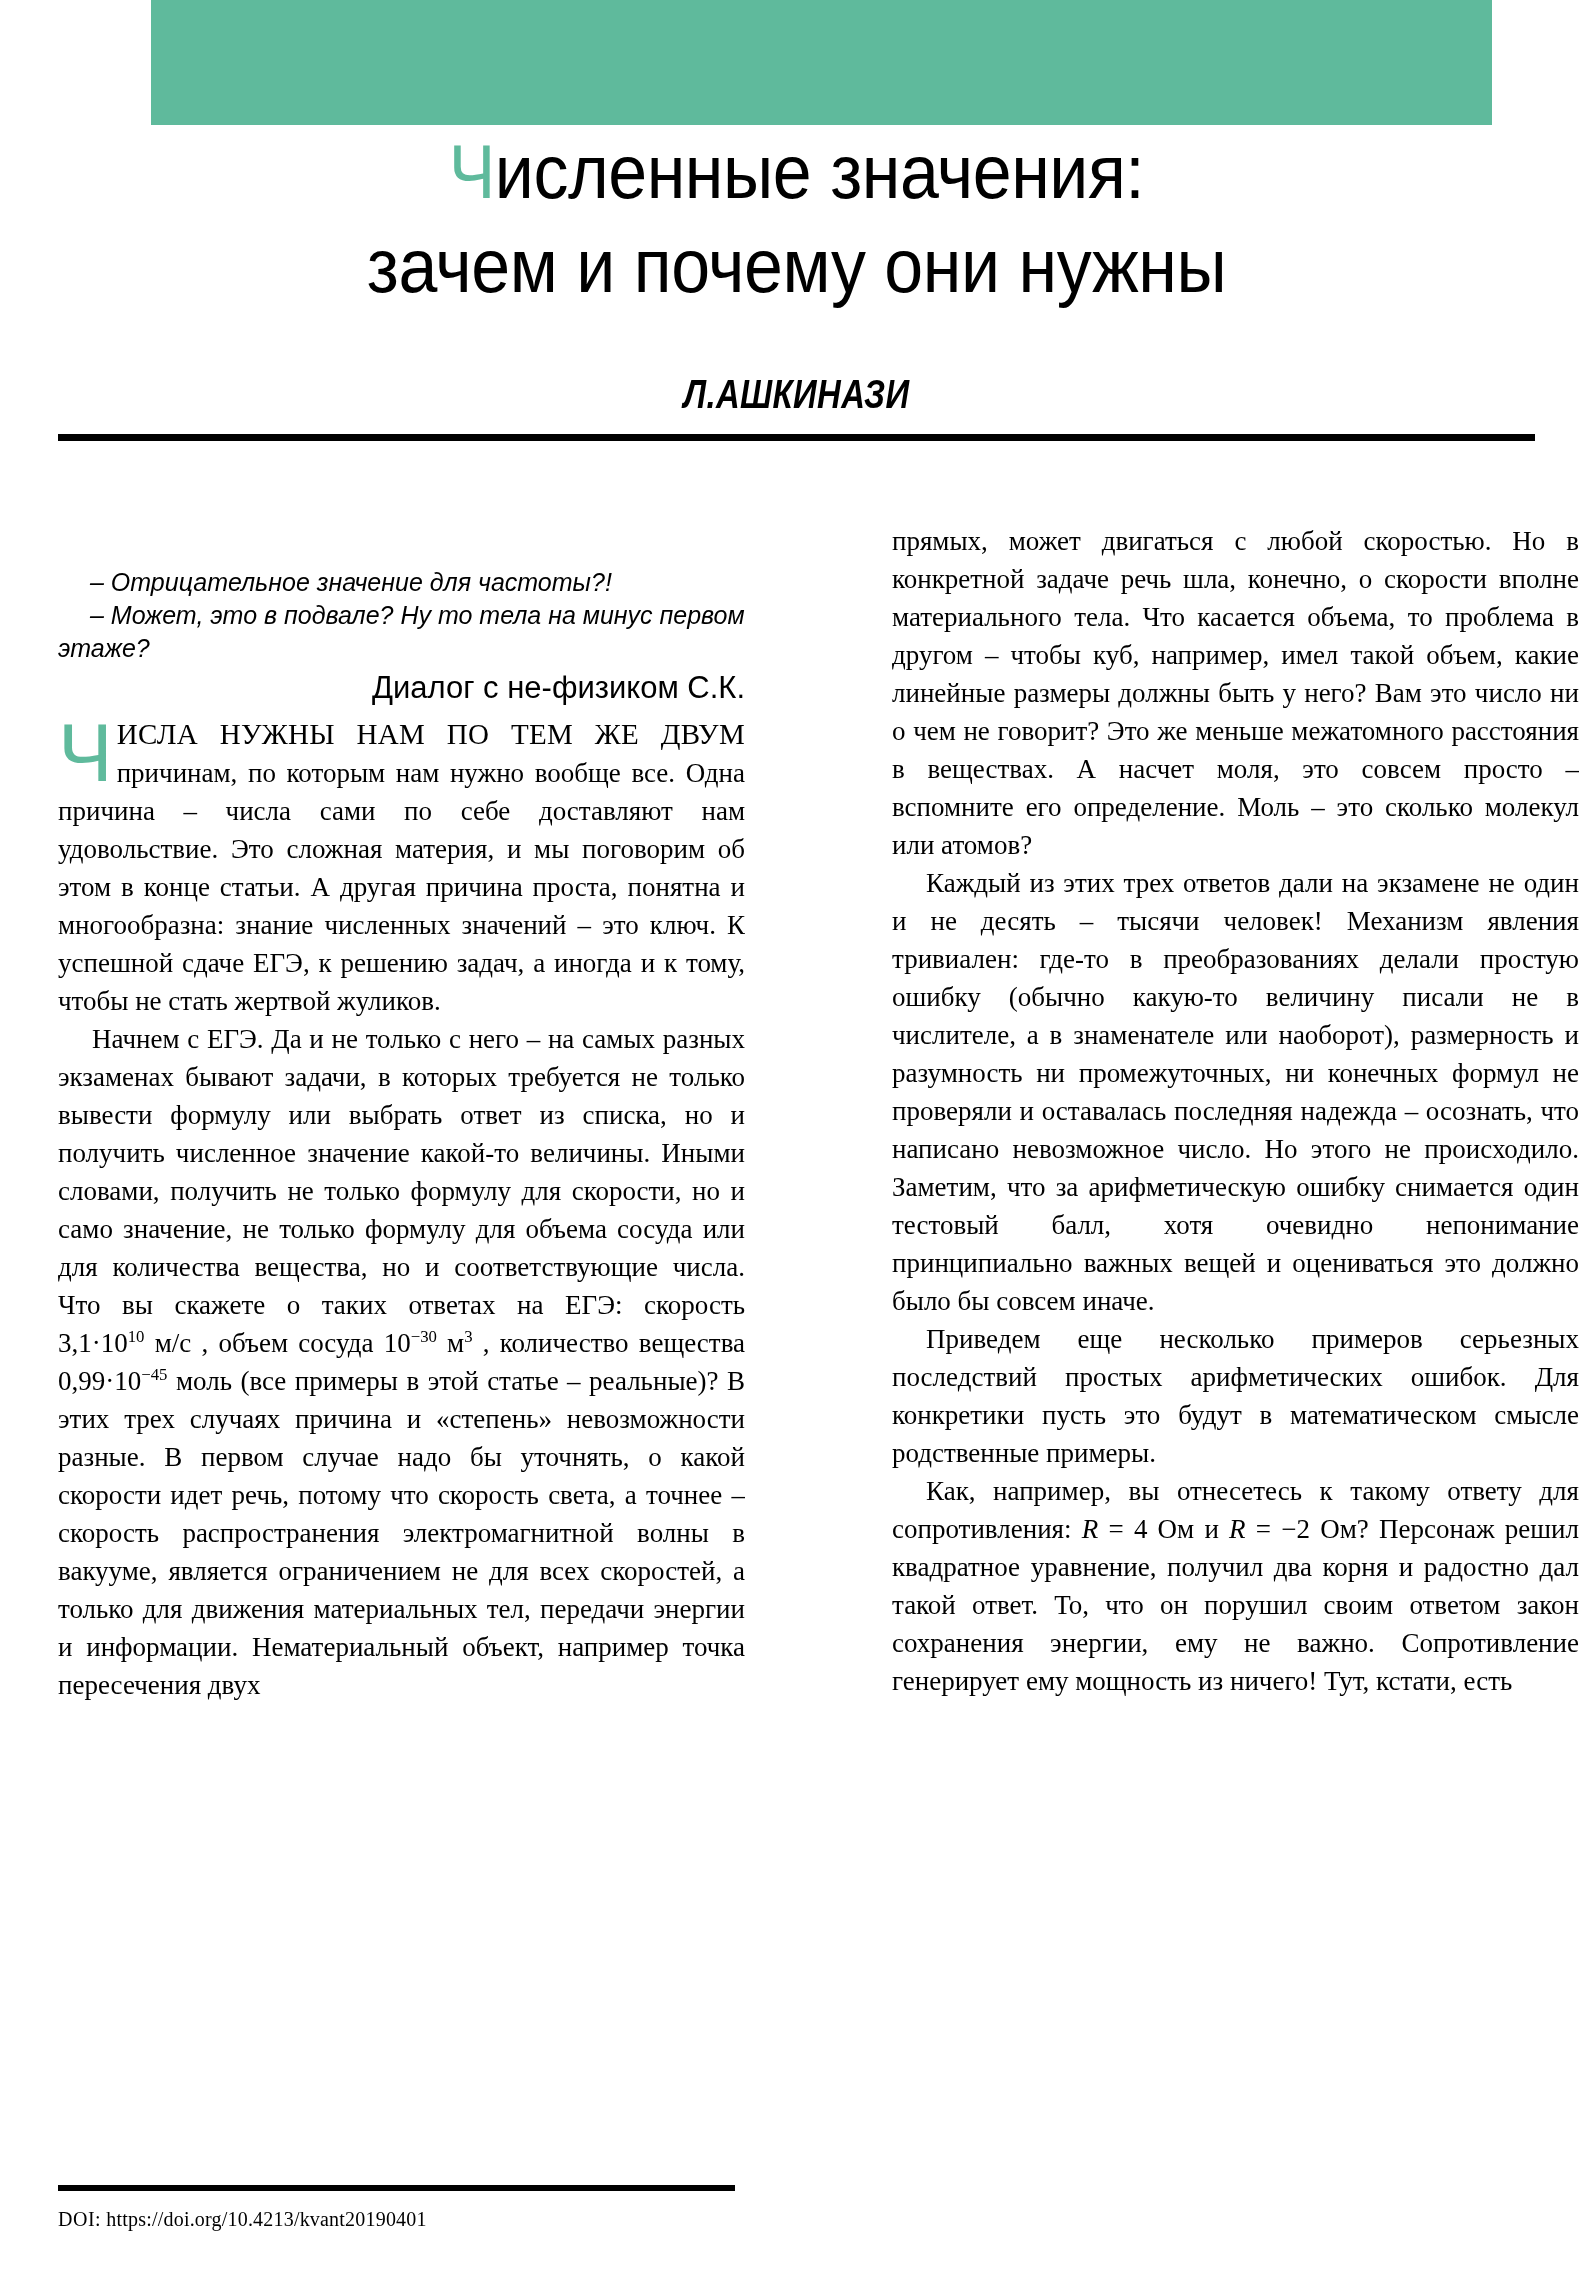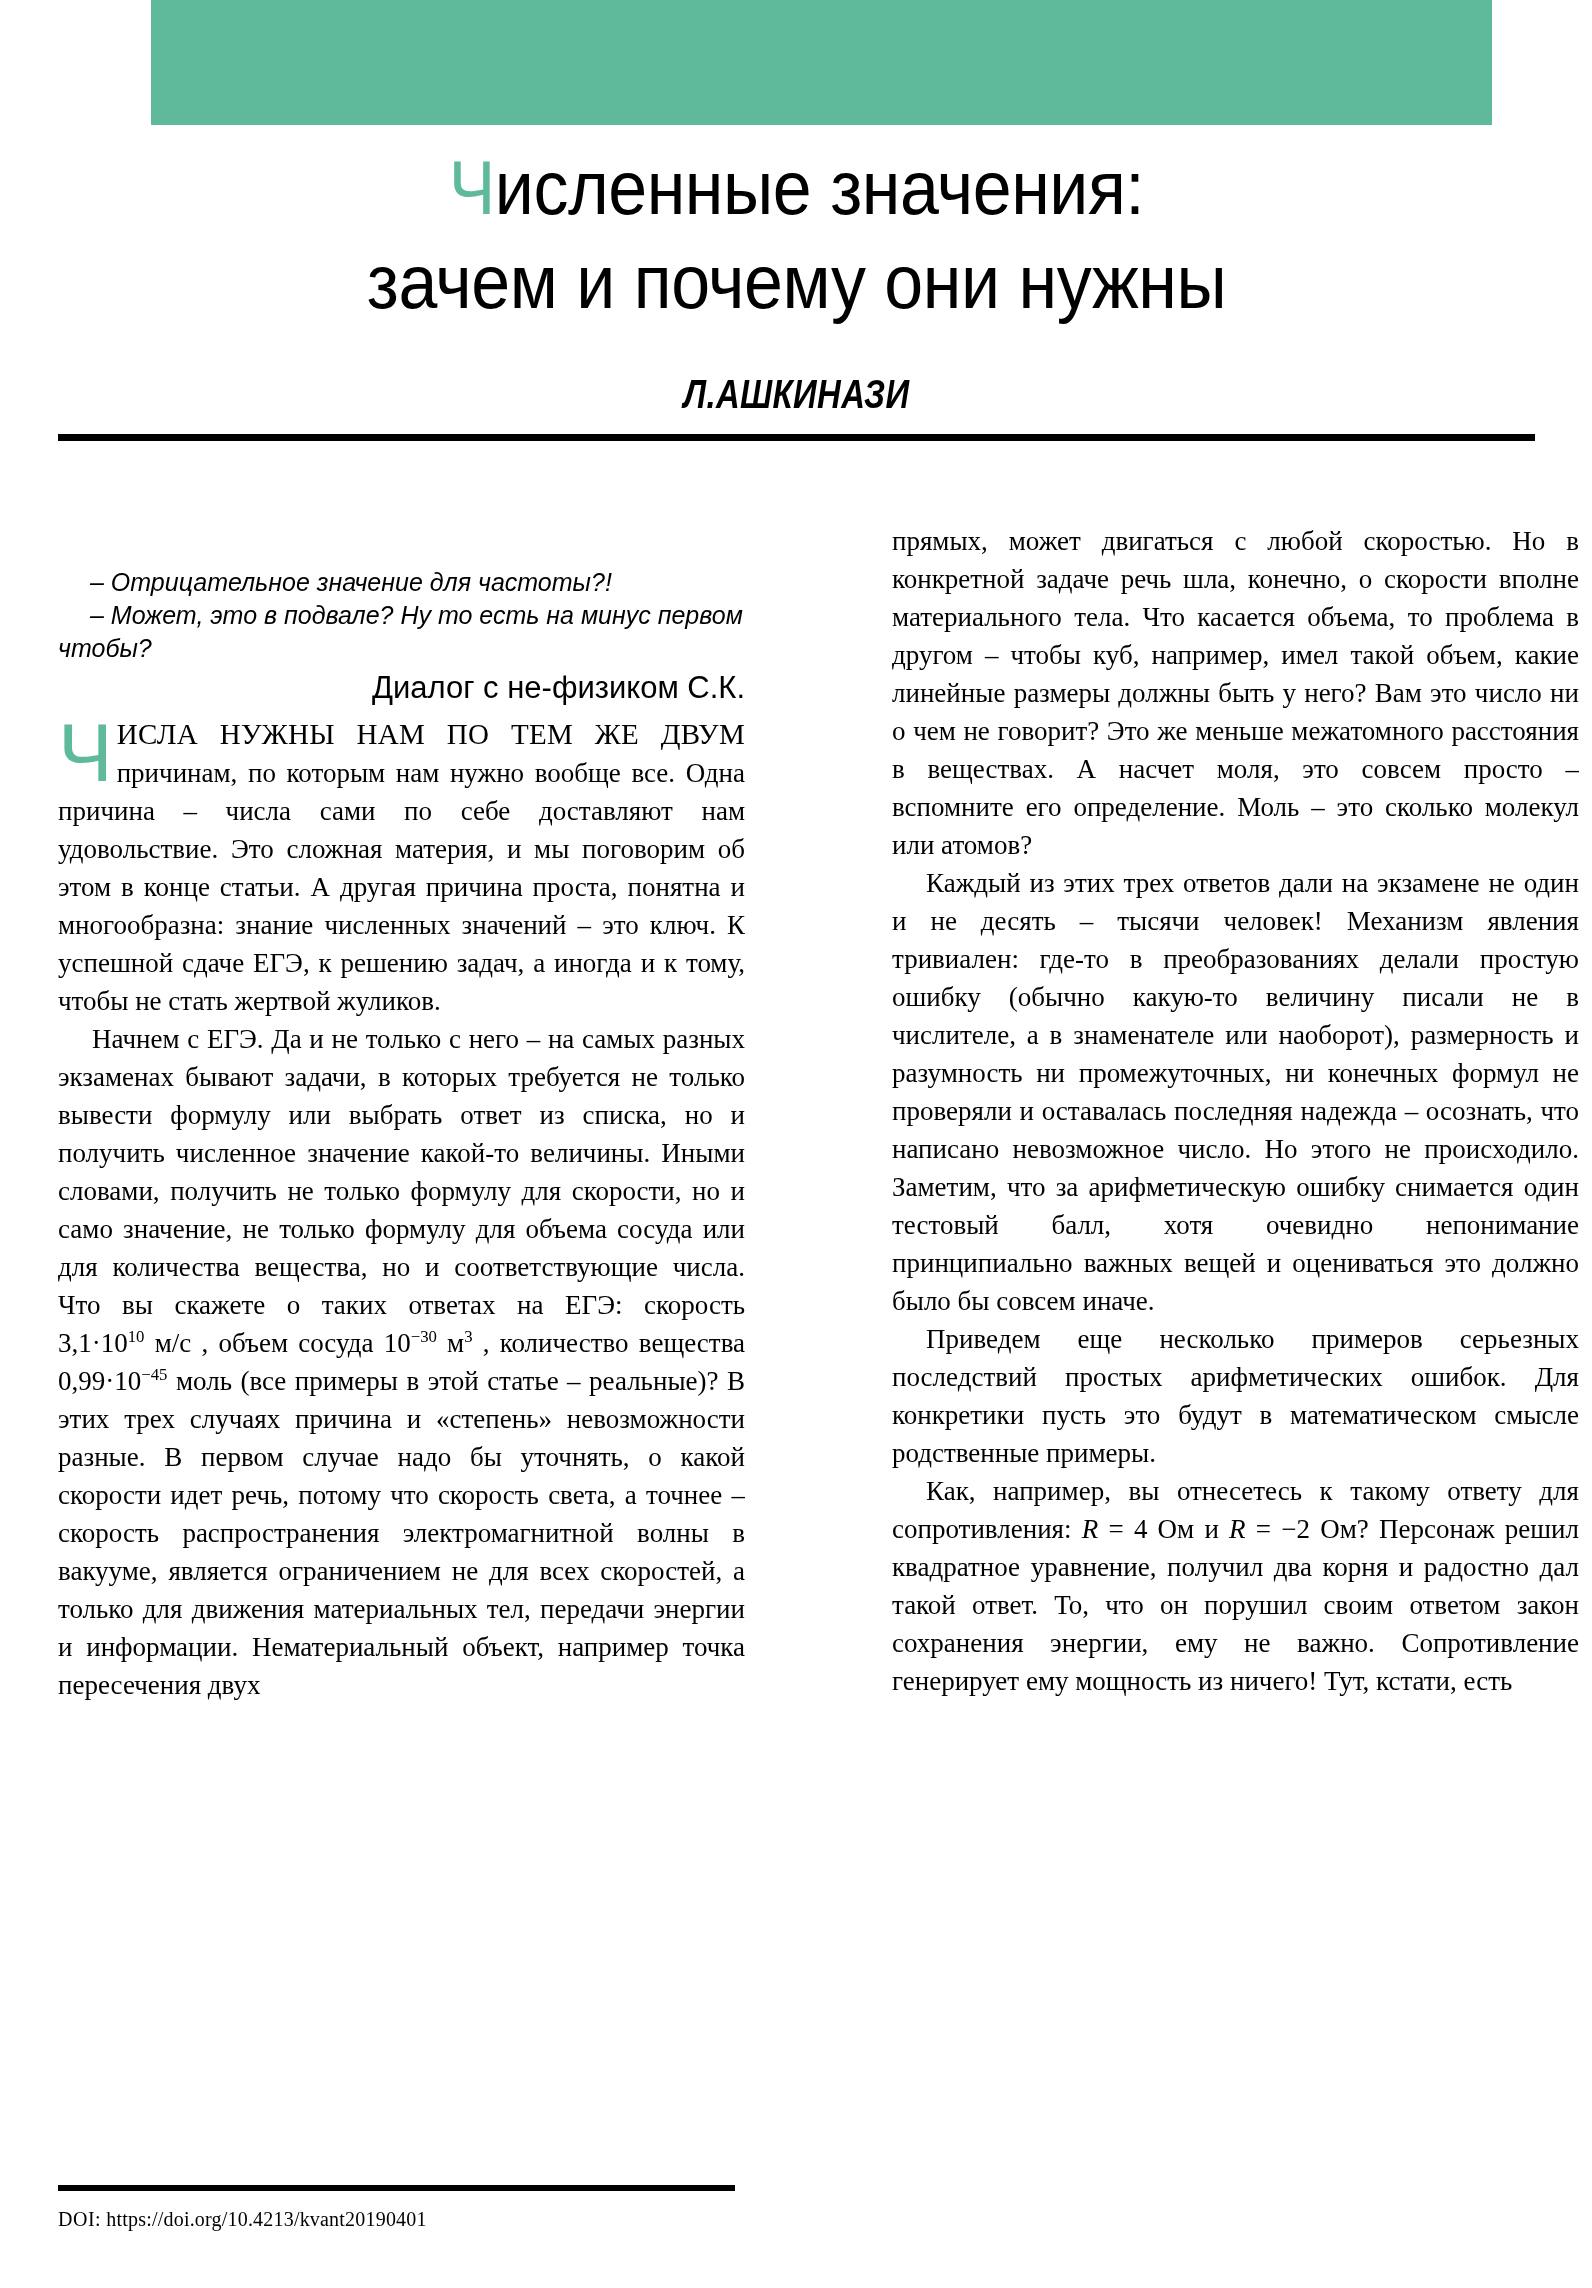--- a/index.html
+++ b/index.html
@@ -30,21 +30,21 @@
     top: 0px;
     width: 1341px;
     height: 125px;
     background: #5fba9c;
   }
 
   
   .title-block {
     position: absolute;
     left: 70px;
-    top: 127px;
+    top: 111px;
     width: 1453px;
     text-align: center;
   }
   .title-line {
     font-family: "Liberation Sans Narrow", "Liberation Sans", "DejaVu Sans", sans-serif;
     font-weight: 400;
     font-size: 76px;
     line-height: 94px;
     letter-spacing: -0.5px;
     white-space: nowrap;
@@ -190,21 +190,21 @@
   </div>
 
   <div class="author">Л.АШКИНАЗИ</div>
 
   <div class="rule-top"></div>
 
   <div class="col col-left">
 
     <div class="epigraph">
       <p>– Отрицательное значение для частоты?!</p>
-      <p>– Может, это в подвале? Ну то есть на минус первом чтобы?</p>
+      <p>– Может, это в подвале? Ну то тела на минус первом этаже?</p>
       <p class="epigraph-src">Диалог с не-физиком С.К.</p>
     </div>
 
     <p class="noindent"><span class="dropcap">Ч</span><span class="smallcaps">ИСЛА НУЖНЫ НАМ ПО ТЕМ ЖЕ ДВУМ</span><span> причинам, по которым нам нужно вообще все. Одна причина – числа сами по себе доставляют нам удовольствие. Это сложная материя, и мы поговорим об этом в конце статьи. А другая причина проста, понятна и многообразна: знание численных значений – это ключ. К успешной сдаче ЕГЭ, к решению задач, а иногда и к тому, чтобы не стать жертвой жуликов.</span></p>
 
     <p><span>Начнем с ЕГЭ. Да и не только с него – на самых разных экзаменах бывают задачи, в которых требуется не только вывести формулу или выбрать ответ из списка, но и получить численное значение какой-то величины. Иными словами, получить не только формулу для скорости, но и само значение, не только формулу для объема сосуда или для количества вещества, но и соответствующие числа. Что вы скажете о таких ответах на ЕГЭ: скорость </span><span class="math"><span>3,1·10</span><sup class="exp">10</sup><span> м/с</span></span><span> , объем сосуда </span><span class="math"><span>10</span><sup class="exp">−30</sup><span> м</span><sup class="exp">3</sup></span><span> , количество вещества </span><span class="math"><span>0,99·10</span><sup class="exp">−45</sup><span> моль</span></span><span> (все примеры в этой статье – реальные)? В этих трех случаях причина и «степень» невозможности разные. В первом случае надо бы уточнять, о какой скорости идет речь, потому что скорость света, а точнее – скорость распространения электромагнитной волны в вакууме, является ограничением не для всех скоростей, а только для движения материальных тел, передачи энергии и информации. Нематериальный объект, например точка пересечения двух</span></p>
 
   </div>
 
   <div class="col col-right">

